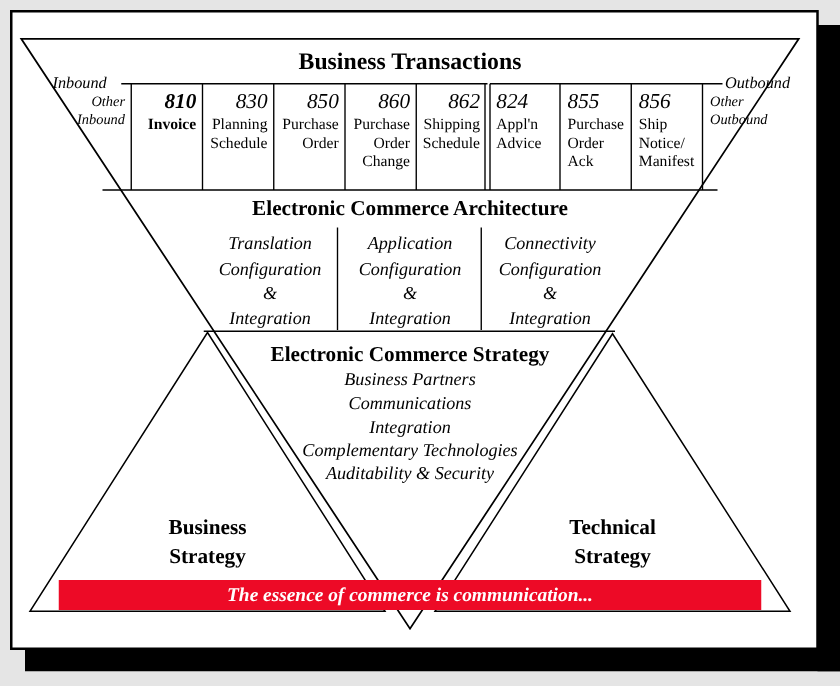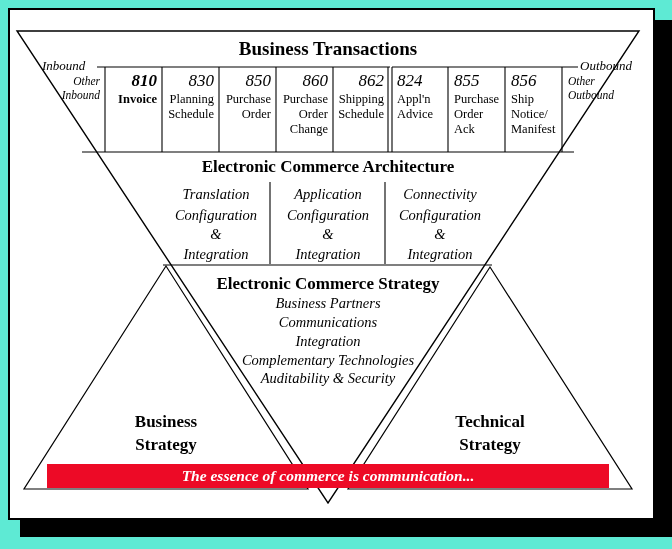--- a/index.html
+++ b/index.html
@@ -4,21 +4,21 @@
 <style>
   html, body {
     margin: 0;
     padding: 0;
     background: #ffffff;
   }
   #page {
     position: relative;
     width: 672px;
     height: 549px;
-    background: #5eead4;
+    background: #e5e5e5;
     overflow: hidden;
     font-family: "Liberation Serif", "DejaVu Serif", serif;
   }
   #page svg {
     position: absolute;
     left: 0;
     top: 0;
   }
   .ttl {
     font-weight: bold;

